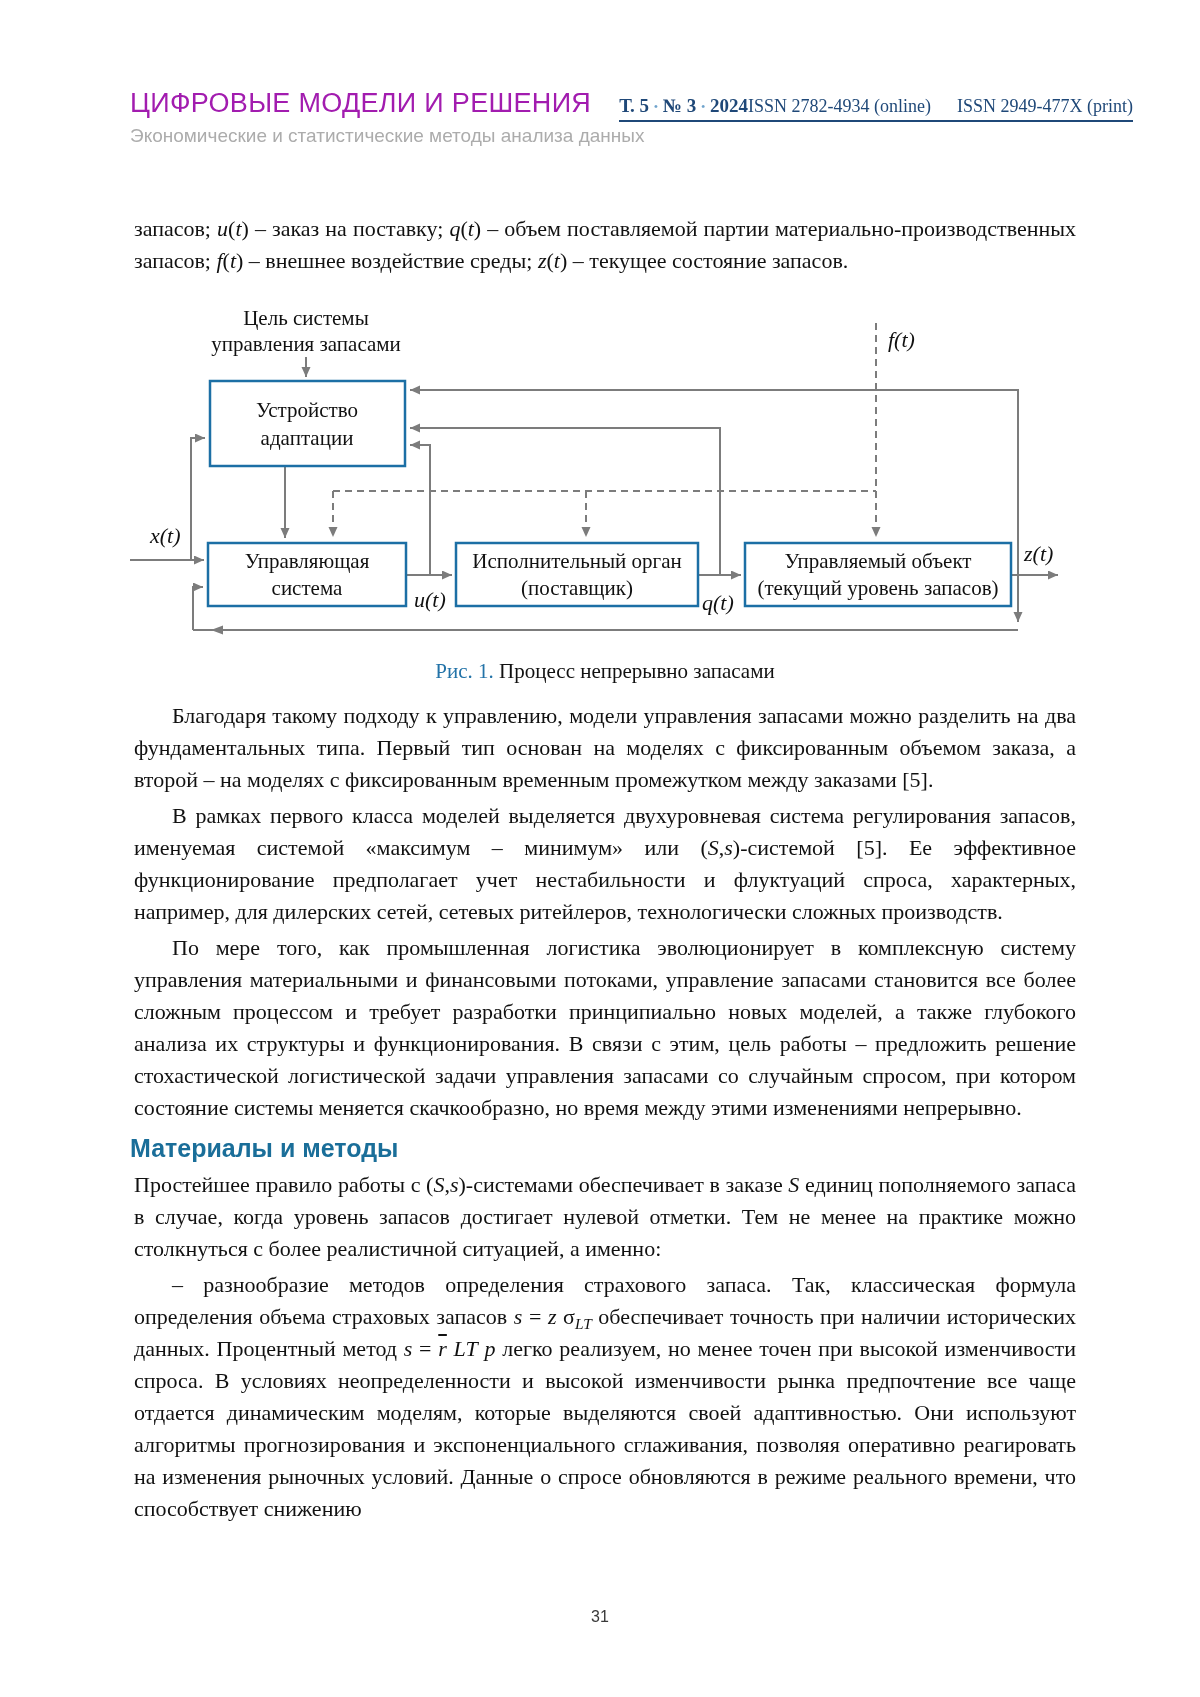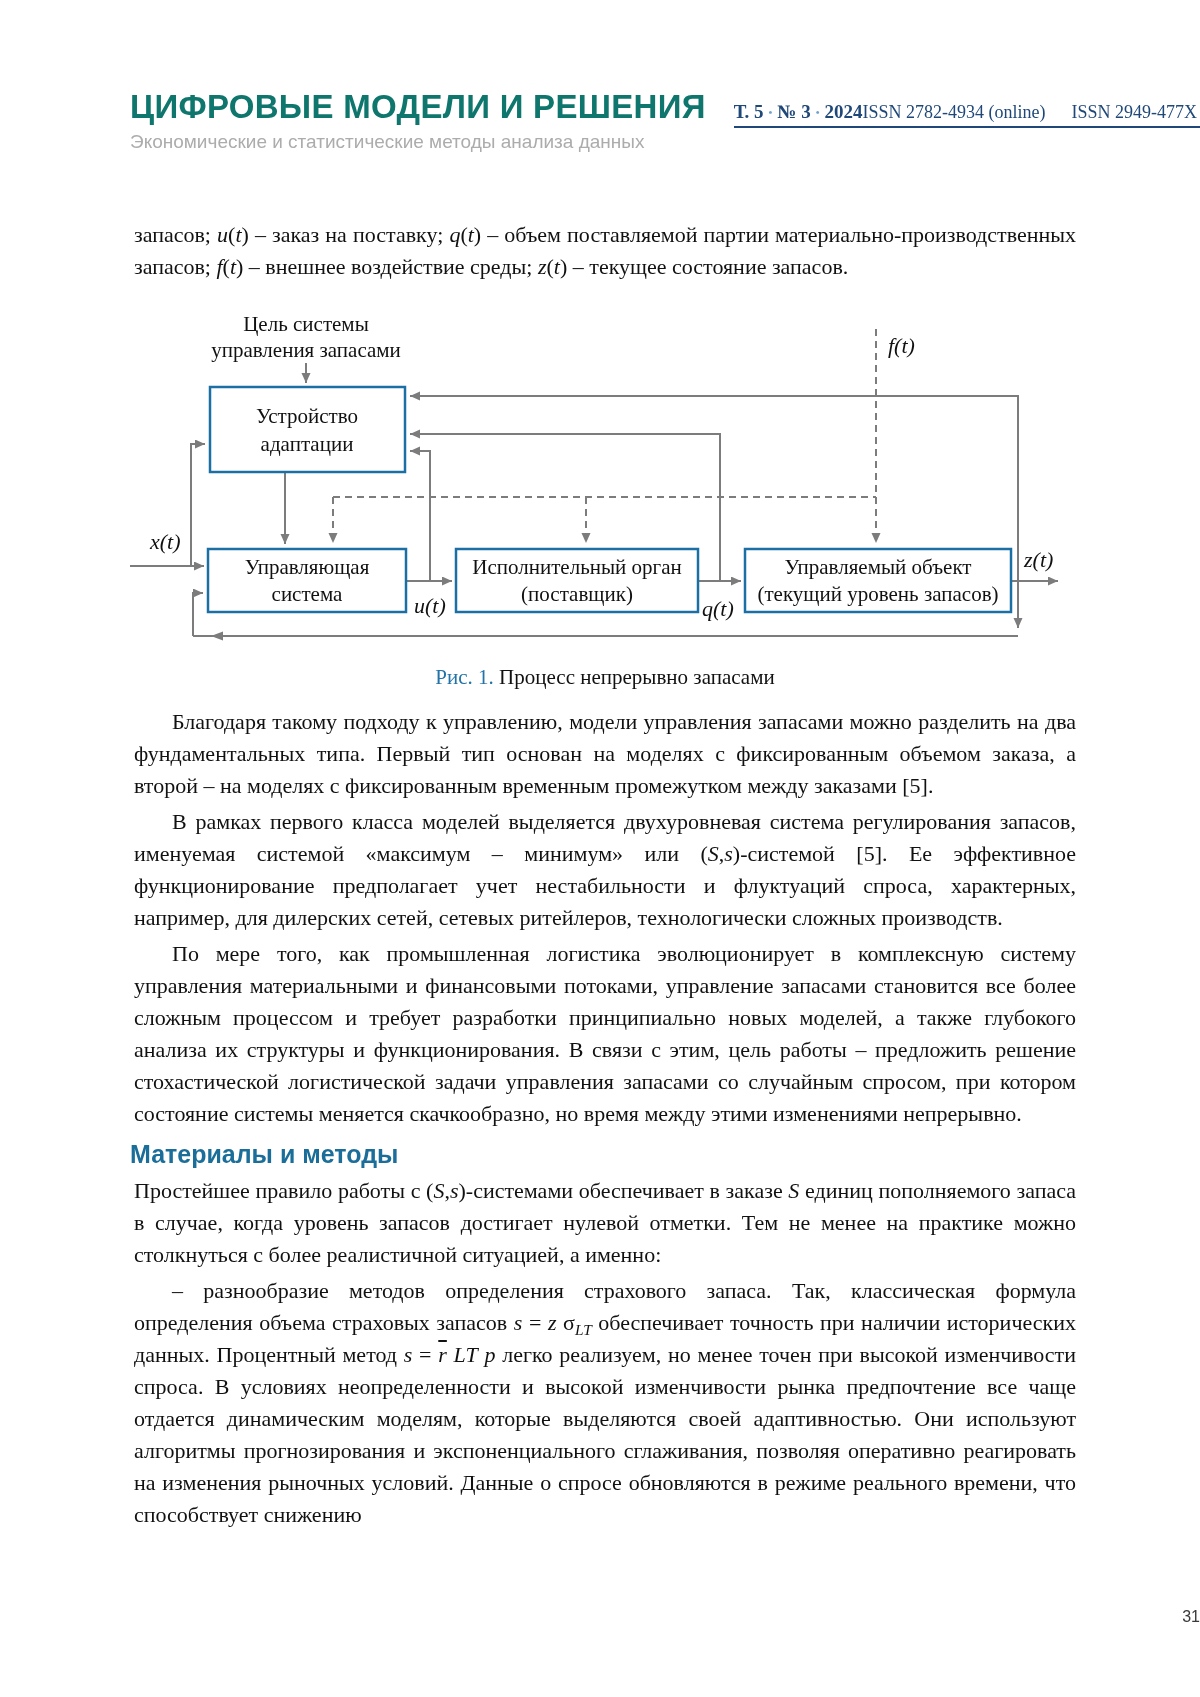--- a/index.html
+++ b/index.html
@@ -2,22 +2,22 @@
 <html lang="ru"><head>
 <meta charset="utf-8">
 <style>
   html,body{margin:0;padding:0;background:#fff;}
   .page{position:relative;width:1200px;height:1697px;background:#ffffff;overflow:hidden;
         font-family:"Liberation Serif",serif;color:#111;}
   .content{position:absolute;left:130px;top:88px;width:950px;}
 
   
   .header-row{display:flex;align-items:baseline;}
-  .journal-title{font-family:"Liberation Sans",sans-serif;font-weight:700;font-size:33px;
-                 color:#0f766e;letter-spacing:.3px;white-space:nowrap;}
+  .journal-title{font-family:"Liberation Sans",sans-serif;font-weight:400;font-size:27px;
+                 color:#a21caf;letter-spacing:.3px;white-space:nowrap;}
   .header-right{flex:1;display:flex;justify-content:space-between;align-items:baseline;
                 margin-left:28px;border-bottom:2px solid #1F4878;padding-bottom:3px;}
   .issue{font-weight:700;font-size:19px;color:#1F4878;white-space:nowrap;}
   .issue .dot{font-size:11px;color:#6FA3CC;margin:0 5px;vertical-align:2px;}
   .issn{font-weight:400;font-size:18px;color:#1F4878;white-space:nowrap;}
   .issn-gap{display:inline-block;width:26px;}
   .subtitle{font-family:Liberation Sans, sans-serif;font-size:19px;color:#ACACAC;margin-top:3px;}
 
   
   .body-p{font-size:22px;line-height:32px;text-align:justify;margin:4px;
@@ -33,21 +33,21 @@
   .fig-box-label{font:21px "Liberation Serif",serif;fill:#111;}
   .fig-goal-label{font:21px "Liberation Serif",serif;fill:#111;}
   .fig-math{font:italic 22px "Liberation Serif",serif;fill:#111;}
   .caption{text-align:center;font-size:21px;margin-top:14px;}
   .cap-num{color:#2373A8;}
 
   
   #p-after-fig{margin-top:16px;}
   .section-heading{font-family:"Liberation Sans",sans-serif;font-size:25px;font-weight:600;
                    color:#1A6E99;margin:10px 0 6px 0;}
-  .page-number{position:absolute;left:0;top:1608px;width:1200px;text-align:right;
+  .page-number{position:absolute;left:0;top:1608px;width:1200px;text-align:center;
                font-family:"Liberation Sans",sans-serif;font-size:16px;color:#3a3a3a;}
 </style>
 </head>
 <body>
 
 <div class="page">
   <div class="content">
 
     <div class="header">
       <div class="header-row">

